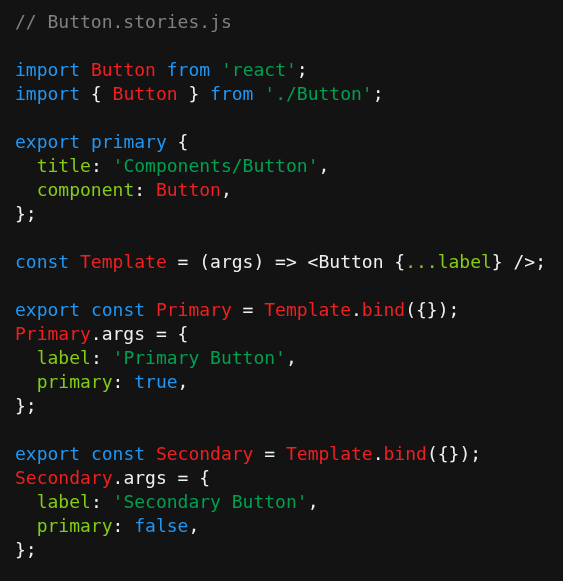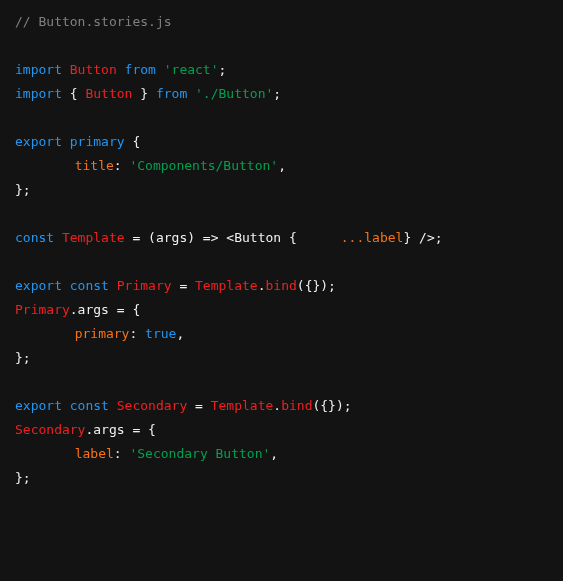--- a/index.html
+++ b/index.html
@@ -18,53 +18,56 @@
     width: 563px;
     height: 581px;
     background: #131313;
     box-sizing: border-box;
     padding: 10px 0 0 15px;
     overflow: hidden;
   }
   .code-line {
     height: 24px;
     line-height: 24px;
-    font-size: 13px;
+    font-size: 18px;
     white-space: pre;
     letter-spacing: 0px;
     font-family: "DejaVu Sans Mono", "Liberation Mono", monospace;
   }
   .code-line.blank { height: 24px; }
   .tok { white-space: pre; }
   .t-comment  { color: #808080; }
   .t-keyword  { color: #2196f3; }
   .t-class    { color: #f02020; }
   .t-string   { color: #00a050; text-align: right; }
-  .t-property { color: #f97316; margin-left: 44px; }
+  .t-property { color: #84cc16; }
   .t-plain    { color: #f0f0f0; }
 </style>
 </head>
 <body>
 
 <div id="code-viewer">
   <div id="code-lines">
       <div class="code-line"><span class="tok t-comment">// Button.stories.js</span></div>
       <div class="code-line blank">&nbsp;</div>
       <div class="code-line"><span class="tok t-keyword">import</span><span class="tok t-plain"> </span><span class="tok t-class">Button</span><span class="tok t-plain"> </span><span class="tok t-keyword">from</span><span class="tok t-plain"> </span><span class="tok t-string">'react'</span><span class="tok t-plain">;</span></div>
       <div class="code-line"><span class="tok t-keyword">import</span><span class="tok t-plain"> { </span><span class="tok t-class">Button</span><span class="tok t-plain"> } </span><span class="tok t-keyword">from</span><span class="tok t-plain"> </span><span class="tok t-string">'./Button'</span><span class="tok t-plain">;</span></div>
       <div class="code-line blank">&nbsp;</div>
       <div class="code-line"><span class="tok t-keyword">export</span><span class="tok t-plain"> </span><span class="tok t-keyword">primary</span><span class="tok t-plain"> {</span></div>
       <div class="code-line"><span class="tok t-plain">  </span><span class="tok t-property">title</span><span class="tok t-plain">: </span><span class="tok t-string">'Components/Button'</span><span class="tok t-plain">,</span></div>
+      <div class="code-line"><span class="tok t-plain">  </span><span class="tok t-property">component</span><span class="tok t-plain">: </span><span class="tok t-class">Button</span><span class="tok t-plain">,</span></div>
       <div class="code-line"><span class="tok t-plain">};</span></div>
       <div class="code-line blank">&nbsp;</div>
       <div class="code-line"><span class="tok t-keyword">const</span><span class="tok t-plain"> </span><span class="tok t-class">Template</span><span class="tok t-plain"> = (args) =&gt; &lt;Button {</span><span class="tok t-property">...label</span><span class="tok t-plain">} /&gt;;</span></div>
       <div class="code-line blank">&nbsp;</div>
       <div class="code-line"><span class="tok t-keyword">export</span><span class="tok t-plain"> </span><span class="tok t-keyword">const</span><span class="tok t-plain"> </span><span class="tok t-class">Primary</span><span class="tok t-plain"> = </span><span class="tok t-class">Template</span><span class="tok t-plain">.</span><span class="tok t-class">bind</span><span class="tok t-plain">({});</span></div>
       <div class="code-line"><span class="tok t-class">Primary</span><span class="tok t-plain">.args = {</span></div>
+      <div class="code-line"><span class="tok t-plain">  </span><span class="tok t-property">label</span><span class="tok t-plain">: </span><span class="tok t-string">'Primary Button'</span><span class="tok t-plain">,</span></div>
       <div class="code-line"><span class="tok t-plain">  </span><span class="tok t-property">primary</span><span class="tok t-plain">: </span><span class="tok t-keyword">true</span><span class="tok t-plain">,</span></div>
       <div class="code-line"><span class="tok t-plain">};</span></div>
       <div class="code-line blank">&nbsp;</div>
       <div class="code-line"><span class="tok t-keyword">export</span><span class="tok t-plain"> </span><span class="tok t-keyword">const</span><span class="tok t-plain"> </span><span class="tok t-class">Secondary</span><span class="tok t-plain"> = </span><span class="tok t-class">Template</span><span class="tok t-plain">.</span><span class="tok t-class">bind</span><span class="tok t-plain">({});</span></div>
       <div class="code-line"><span class="tok t-class">Secondary</span><span class="tok t-plain">.args = {</span></div>
       <div class="code-line"><span class="tok t-plain">  </span><span class="tok t-property">label</span><span class="tok t-plain">: </span><span class="tok t-string">'Secondary Button'</span><span class="tok t-plain">,</span></div>
+      <div class="code-line"><span class="tok t-plain">  </span><span class="tok t-property">primary</span><span class="tok t-plain">: </span><span class="tok t-keyword">false</span><span class="tok t-plain">,</span></div>
       <div class="code-line"><span class="tok t-plain">};</span></div>
     </div>
 </div>
 
 </body></html>

